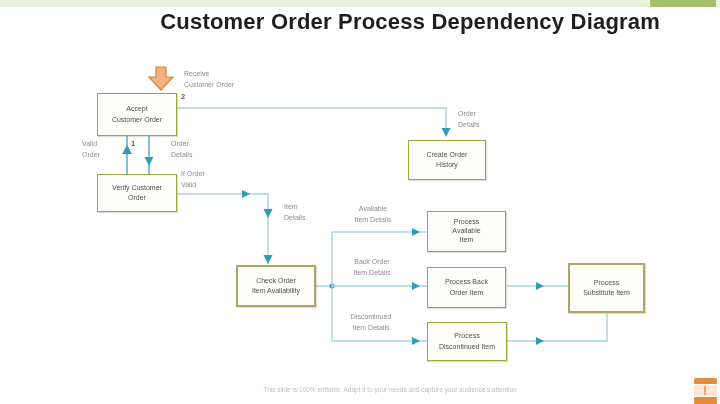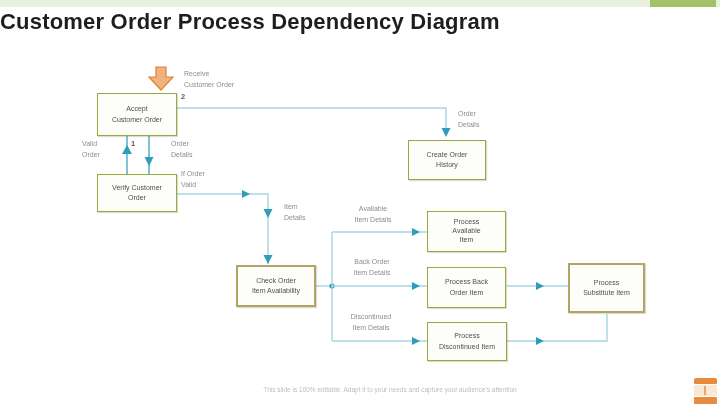--- a/index.html
+++ b/index.html
@@ -3,21 +3,21 @@
 <meta charset="utf-8">
 <style>
   html,body { margin:0; padding:0; background:#ffffff; }
   .slide {
     position:relative; width:720px; height:404px; background:#ffffff;
     font-family:"Liberation Sans", sans-serif; overflow:hidden;
   }
   .topbar { position:absolute; top:0; left:0; width:720px; height:7px; background:#e9f1dd; }
   .topbar-accent { position:absolute; top:0; left:650px; width:66px; height:7px; background:#a2c168; }
   .title {
-    position:absolute; top:9px; left:0; width:660px; text-align:left;
+    position:absolute; top:9px; left:0; width:660px; text-align:right;
     font-size:22px; font-weight:bold; color:#1e1e1e; letter-spacing:0.2px;
   }
   .node {
     position:absolute; background:#fdfdfa; border:1.4px solid #9aa73e;
     display:flex; align-items:center; justify-content:center; text-align:center;
     font-size:7px; color:#4f4f4f; line-height:1.45; white-space:pre-line;
     box-sizing:border-box; box-shadow:1px 1px 1px rgba(120,120,90,0.25);
   }
   .node.thick { border:2.4px solid #b1a464; }
   .elabel {

